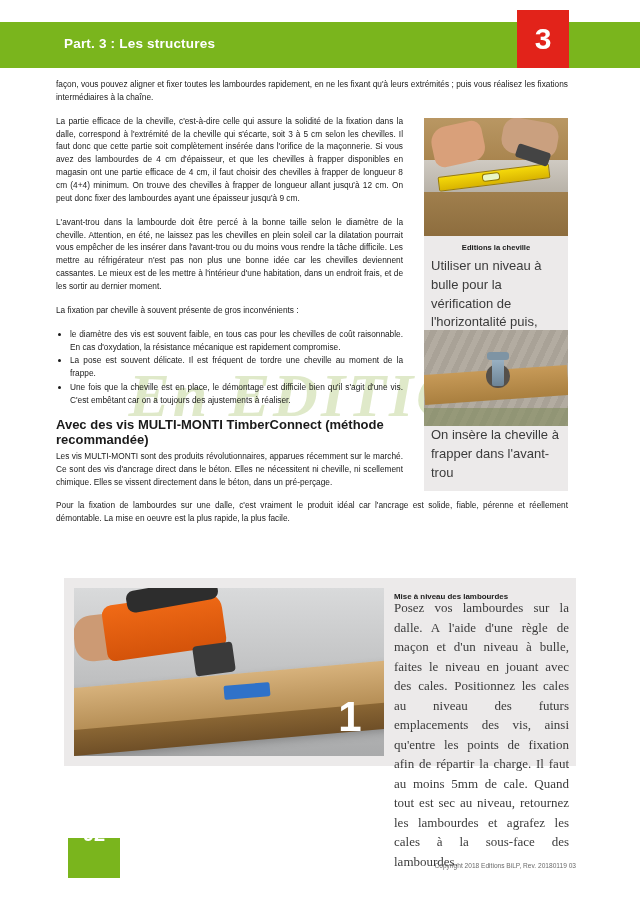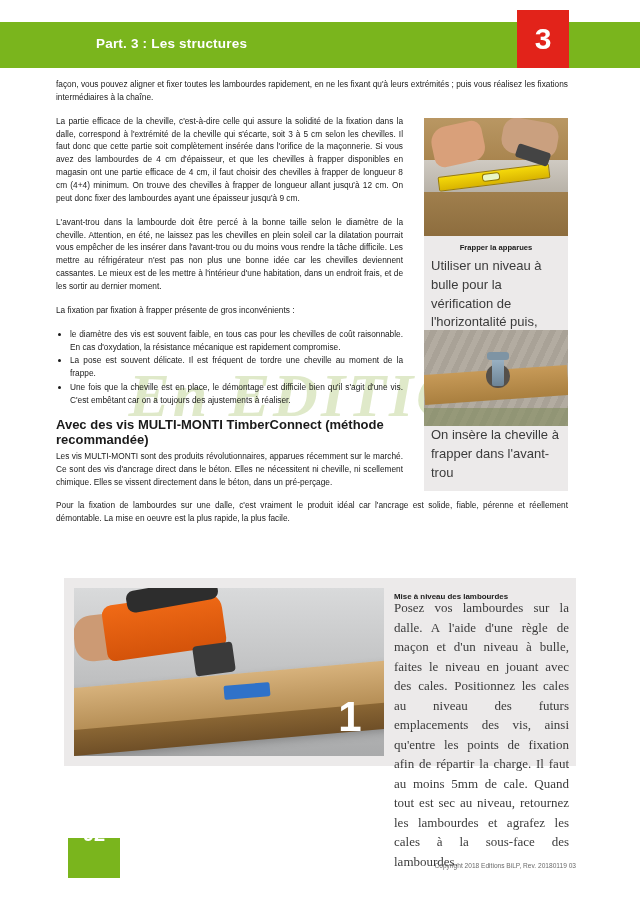--- a/index.html
+++ b/index.html
@@ -23,21 +23,20 @@
     width: 640px; height: 46px;
     background: #7ab51d;
   }
   .header-title {
     position: absolute;
     left: 64px; top: 36px;
     font-size: 13.5px;
     font-weight: bold;
     color: #ffffff;
     letter-spacing: 0.2px;
-    margin-left: 32px;
   }
   .chapter-box {
     position: absolute;
     left: 517px; top: 10px;
     width: 52px; height: 58px;
     background: #e2231a;
   }
   .chapter-num {
     position: absolute;
     left: 517px; top: 10px;
@@ -261,21 +260,21 @@
   <div class="header-title">Part. 3 : Les structures</div>
   <div class="chapter-box"></div>
   <div class="chapter-num">3</div>
 
   <div class="watermark">En EDITION</div>
 
   <div class="content">
     <p class="body col-full">façon, vous pouvez aligner et fixer toutes les lambourdes rapidement, en ne les fixant qu'à leurs extrémités ; puis vous réalisez les fixations intermédiaires à la chaîne.</p>
     <p class="body col-narrow">La partie efficace de la cheville, c'est-à-dire celle qui assure la solidité de la fixation dans la dalle, correspond à l'extrémité de la cheville qui s'écarte, soit 3 à 5 cm selon les chevilles. Il faut donc que cette partie soit complètement insérée dans l'orifice de la maçonnerie. Si vous avez des lambourdes de 4 cm d'épaisseur, et que les chevilles à frapper disponibles en magasin ont une partie efficace de 4 cm, il faut choisir des chevilles à frapper de longueur 8 cm (4+4) minimum. On trouve des chevilles à frapper de longueur allant jusqu'à 12 cm. On peut donc fixer des lambourdes ayant une épaisseur jusqu'à 9 cm.</p>
     <p class="body col-narrow">L'avant-trou dans la lambourde doit être percé à la bonne taille selon le diamètre de la cheville. Attention, en été, ne laissez pas les chevilles en plein soleil car la dilatation pourrait vous empêcher de les insérer dans l'avant-trou ou du moins vous rendre la tâche difficile. Les mettre au réfrigérateur n'est pas non plus une bonne idée car les chevilles deviennent cassantes. Le mieux est de les mettre à l'intérieur d'une habitation, dans un endroit frais, et de les sortir au dernier moment.</p>
-    <p class="body col-narrow">La fixation par fixation à frapper présente de gros inconvénients :</p>
+    <p class="body col-narrow">La fixation par cheville à souvent présente de gros inconvénients :</p>
     <ul class="bullets">
       <li>le diamètre des vis est souvent faible, en tous cas pour les chevilles de coût raisonnable. En cas d'oxydation, la résistance mécanique est rapidement compromise.</li>
       <li>La pose est souvent délicate. Il est fréquent de tordre une cheville au moment de la frappe.</li>
       <li>Une fois que la cheville est en place, le démontage est difficile bien qu'il s'agit d'une vis. C'est embêtant car on a toujours des ajustements à réaliser.</li>
     </ul>
     <div class="subhead">Avec des vis MULTI-MONTI TimberConnect (méthode recommandée)</div>
     <p class="body col-narrow">Les vis MULTI-MONTI sont des produits révolutionnaires, apparues récemment sur le marché. Ce sont des vis d'ancrage direct dans le béton. Elles ne nécessitent ni cheville, ni scellement chimique. Elles se vissent directement dans le béton, dans un pré-perçage.</p>
     <p class="body col-full" style="margin-top:10px;">Pour la fixation de lambourdes sur une dalle, c'est vraiment le produit idéal car l'ancrage est solide, fiable, pérenne et réellement démontable. La mise en oeuvre est la plus rapide, la plus facile.</p>
   </div>
 
@@ -283,21 +282,21 @@
     <div class="fig-img art1">
       <div class="wood-a"></div>
       <div class="slab"></div>
       <div class="wood-b"></div>
       <div class="level"></div>
       <div class="level-eye"></div>
       <div class="hand1"></div>
       <div class="hand2"></div>
       <div class="tool"></div>
     </div>
-    <div class="fig-caption">Frapper la apparues</div>
+    <div class="fig-caption">Editions la cheville</div>
     <div class="fig-text">Utiliser un niveau à bulle pour la vérification de l'horizontalité puis, frapper.</div>
   </div>
 
   <div class="fig" style="left:424px; top:330px;">
     <div class="fig-img art2">
       <div class="conc"></div>
       <div class="beam"></div>
       <div class="hole"></div>
       <div class="anchor"></div>
       <div class="anchor-head"></div>

